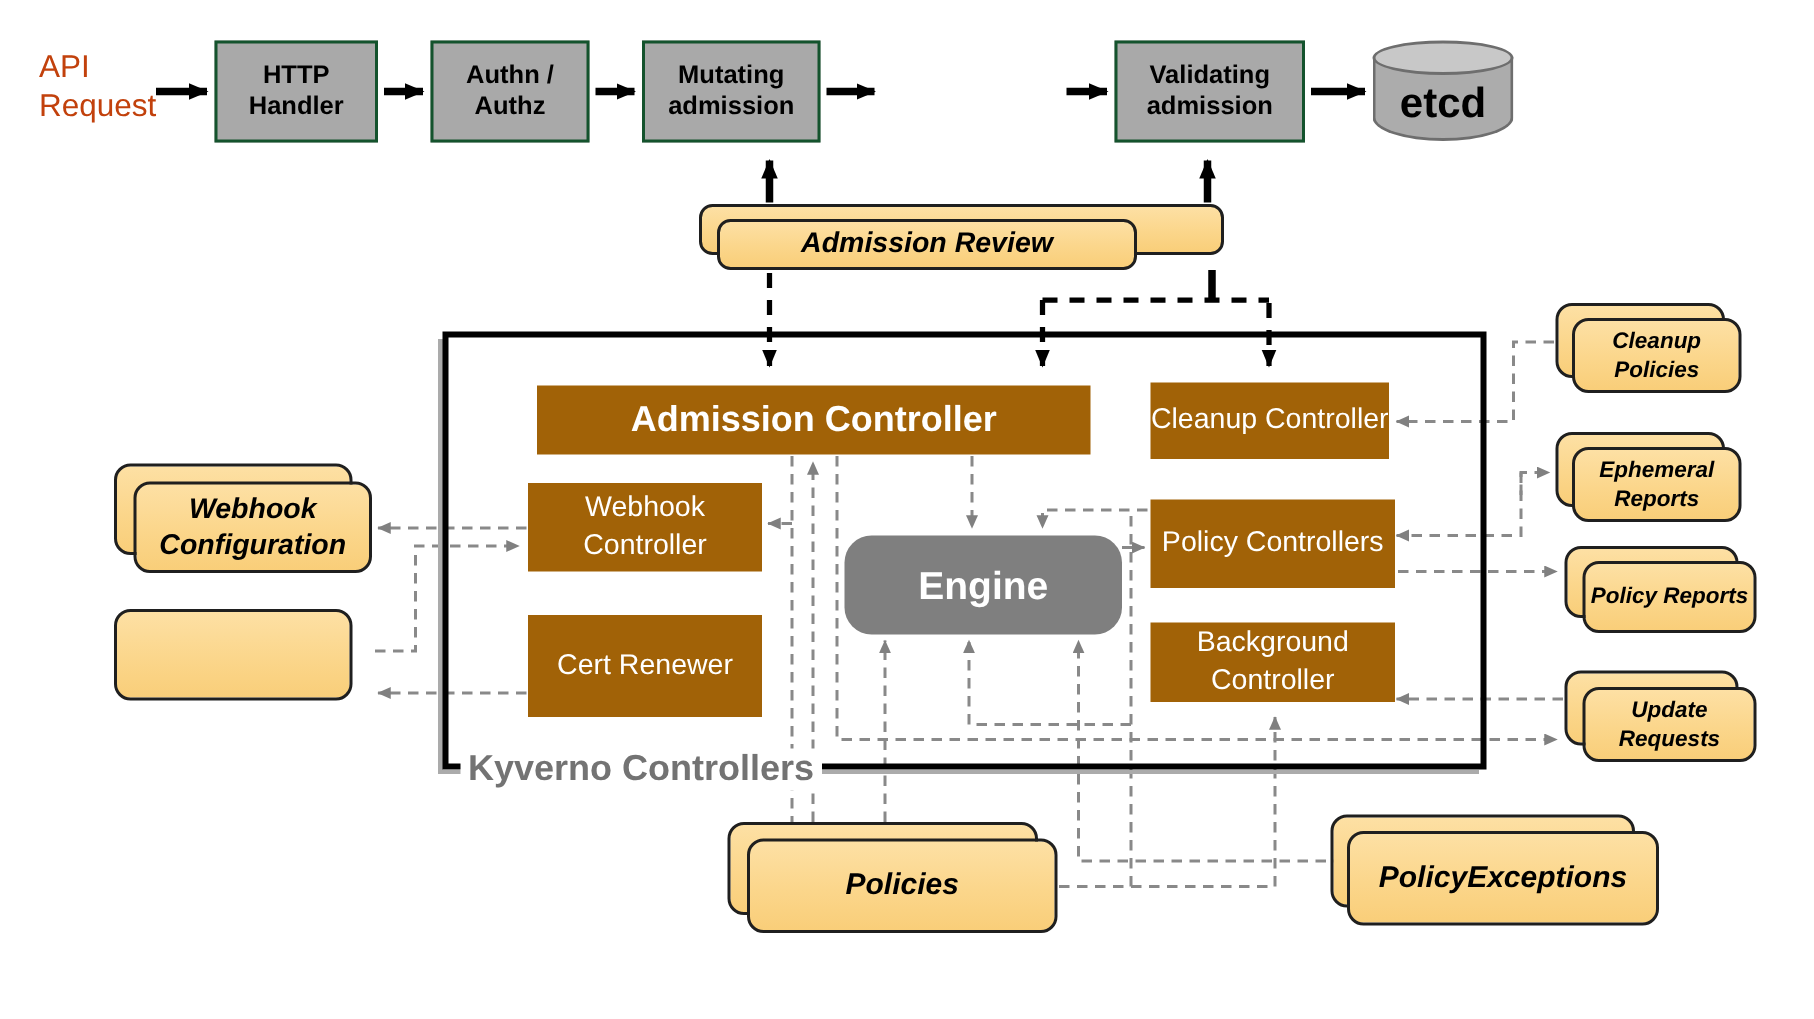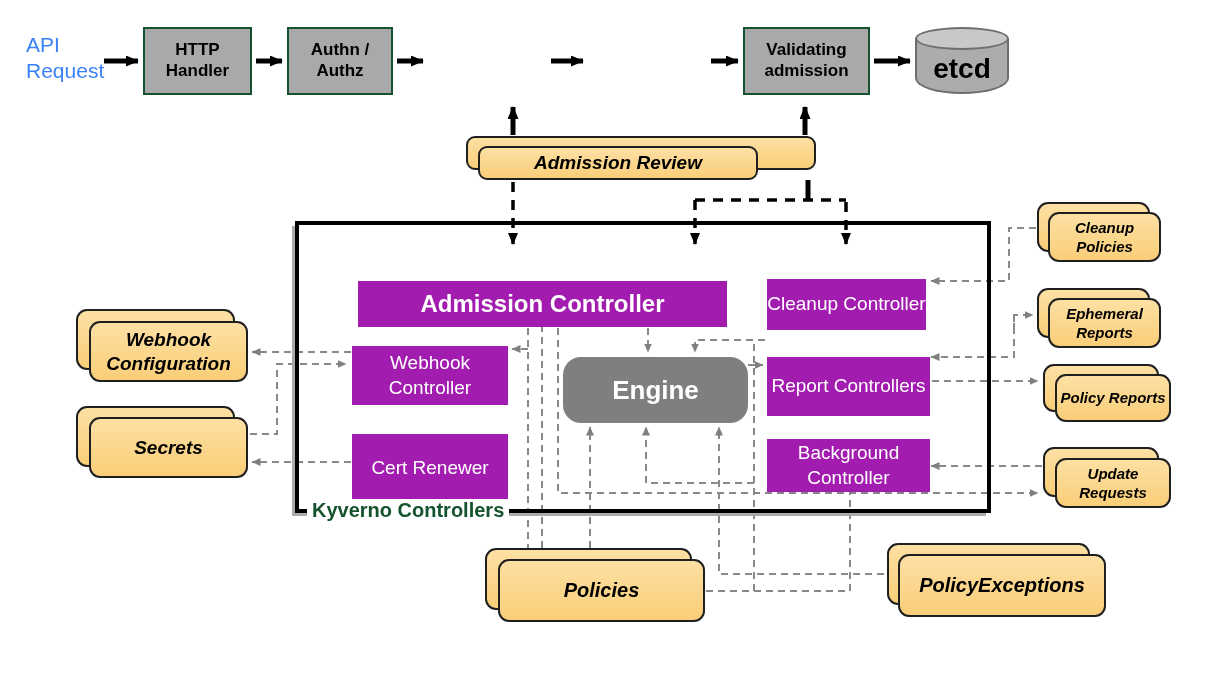--- a/index.html
+++ b/index.html
@@ -9,21 +9,21 @@
   }
   .abs{position:absolute;box-sizing:border-box;}
   #wires{position:absolute;left:0;top:0;z-index:1;pointer-events:none;}
 
   
   .gbox{
     z-index:2;display:flex;align-items:center;justify-content:center;text-align:center;
     background:#A9A9A9;border:2px solid #14532d;color:#000;
     font-weight:bold;font-size:17px;line-height:1.22;
   }
-  .apireq{z-index:2;font-size:21px;color:#3b82f6;line-height:1.22;}
+  .apireq{z-index:2;font-size:21px;color:#c2410c;line-height:1.22;}
 
   
   .cyl-top{z-index:3;background:#C8C8C8;border:2px solid #6e6e6e;border-radius:50%;}
   .cyl-body{
     z-index:2;background:#ACACAC;border:2px solid #6e6e6e;border-top:none;
     border-radius:0 0 48px 48px / 0 0 16px 16px;
     display:flex;align-items:center;justify-content:center;
     font-weight:bold;font-size:28px;color:#000;padding-top:8px;
   }
 
@@ -36,27 +36,27 @@
     display:flex;align-items:center;justify-content:center;text-align:center;
     font-weight:bold;font-style:italic;color:#000;
   }
   .fs19{font-size:19px;line-height:1.25;}
   .fs20{font-size:20px;line-height:1.25;}
   .fs15{font-size:15px;line-height:1.3;}
 
   
   .kbox{z-index:1;border:4px solid #000;background:transparent;box-shadow:-4px 4px 0 -1px #ababab;}
   .klabel{
-    z-index:3;color:#14532d;font-weight:bold;font-size:20px;background:#fff;padding:0 5px;
+    z-index:3;color:#737373;font-weight:bold;font-size:24px;background:#fff;padding:0 5px;
   }
 
   
   .bluebox{
-    z-index:2;background:#a21caf;color:#fff;display:flex;align-items:center;justify-content:center;
-    text-align:center;font-size:19px;line-height:1.3;margin-top:24px;
+    z-index:2;background:#a16207;color:#fff;display:flex;align-items:center;justify-content:center;
+    text-align:center;font-size:19px;line-height:1.3;
   }
   .bigtitle{font-weight:bold;font-size:24px;}
   .engine{
     z-index:2;background:#7F7F7F;color:#fff;border-radius:18px;
     display:flex;align-items:center;justify-content:center;
     font-weight:bold;font-size:26px;
   }
 </style>
 </head>
 <body>
@@ -116,44 +116,44 @@
       <path d="M706,591 L850,591 L850,478" marker-end="url(#mg)"></path>
       <path d="M896,574 L719,574 L719,427" marker-end="url(#mg)"></path>
       <path d="M754,591 V340"></path>
     </g>
   </svg>
 
   <div class="abs apireq" style="left:26px;top:32px;width:92px;">API Request</div>
 
   <div class="abs gbox" style="left:143px;top:27px;width:109px;height:68px;">HTTP Handler</div>
   <div class="abs gbox" style="left:287px;top:27px;width:106px;height:68px;">Authn / Authz</div>
+  <div class="abs gbox" style="left:428px;top:27px;width:119px;height:68px;">Mutating admission</div>
   <div class="abs gbox" style="left:743px;top:27px;width:127px;height:68px;">Validating admission</div>
 
   <div class="abs cyl-body" style="left:915px;top:38px;width:94px;height:56px;">etcd</div>
   <div class="abs cyl-top" style="left:915px;top:27px;width:94px;height:23px;"></div>
 
   <div class="abs card" style="left:466px;top:136px;width:350px;height:34px;border-radius:9px;"></div>
   <div class="abs card front fs19" style="left:478px;top:146px;width:280px;height:34px;border-radius:9px;">Admission Review</div>
 
   <div class="abs kbox" style="left:295px;top:221px;width:696px;height:292px;"></div>
   <div class="abs klabel" style="left:307px;top:499px;">Kyverno Controllers</div>
 
   <div class="abs bluebox bigtitle" style="left:358px;top:257px;width:369px;height:46px;">Admission Controller</div>
   <div class="abs bluebox" style="left:767px;top:255px;width:159px;height:51px;">Cleanup Controller</div>
   <div class="abs bluebox" style="left:352px;top:322px;width:156px;height:59px;">Webhook Controller</div>
   <div class="abs bluebox" style="left:352px;top:410px;width:156px;height:68px;">Cert Renewer</div>
-  <div class="abs bluebox" style="left:767px;top:333px;width:163px;height:59px;">Report Controllers</div>
+  <div class="abs bluebox" style="left:767px;top:333px;width:163px;height:59px;">Policy Controllers</div>
   <div class="abs bluebox" style="left:767px;top:415px;width:163px;height:53px;">Background Controller</div>
   <div class="abs engine" style="left:563px;top:357px;width:185px;height:66px;">Engine</div>
 
   <div class="abs card" style="left:76px;top:309px;width:159px;height:61px;"></div>
   <div class="abs card front fs19" style="left:89px;top:321px;width:159px;height:61px;">Webhook Configuration</div>
 
   <div class="abs card" style="left:76px;top:406px;width:159px;height:61px;"></div>
-  <div class="abs card front fs19" style="left:89px;top:417px;width:159px;height:61px;">Secrets</div>
 
   <div class="abs card" style="left:1037px;top:202px;width:113px;height:50px;"></div>
   <div class="abs card front fs15" style="left:1048px;top:212px;width:113px;height:50px;">Cleanup Policies</div>
 
   <div class="abs card" style="left:1037px;top:288px;width:113px;height:50px;"></div>
   <div class="abs card front fs15" style="left:1048px;top:298px;width:113px;height:50px;">Ephemeral Reports</div>
 
   <div class="abs card" style="left:1043px;top:364px;width:116px;height:48px;"></div>
   <div class="abs card front fs15" style="left:1055px;top:374px;width:116px;height:48px;">Policy Reports</div>
 

